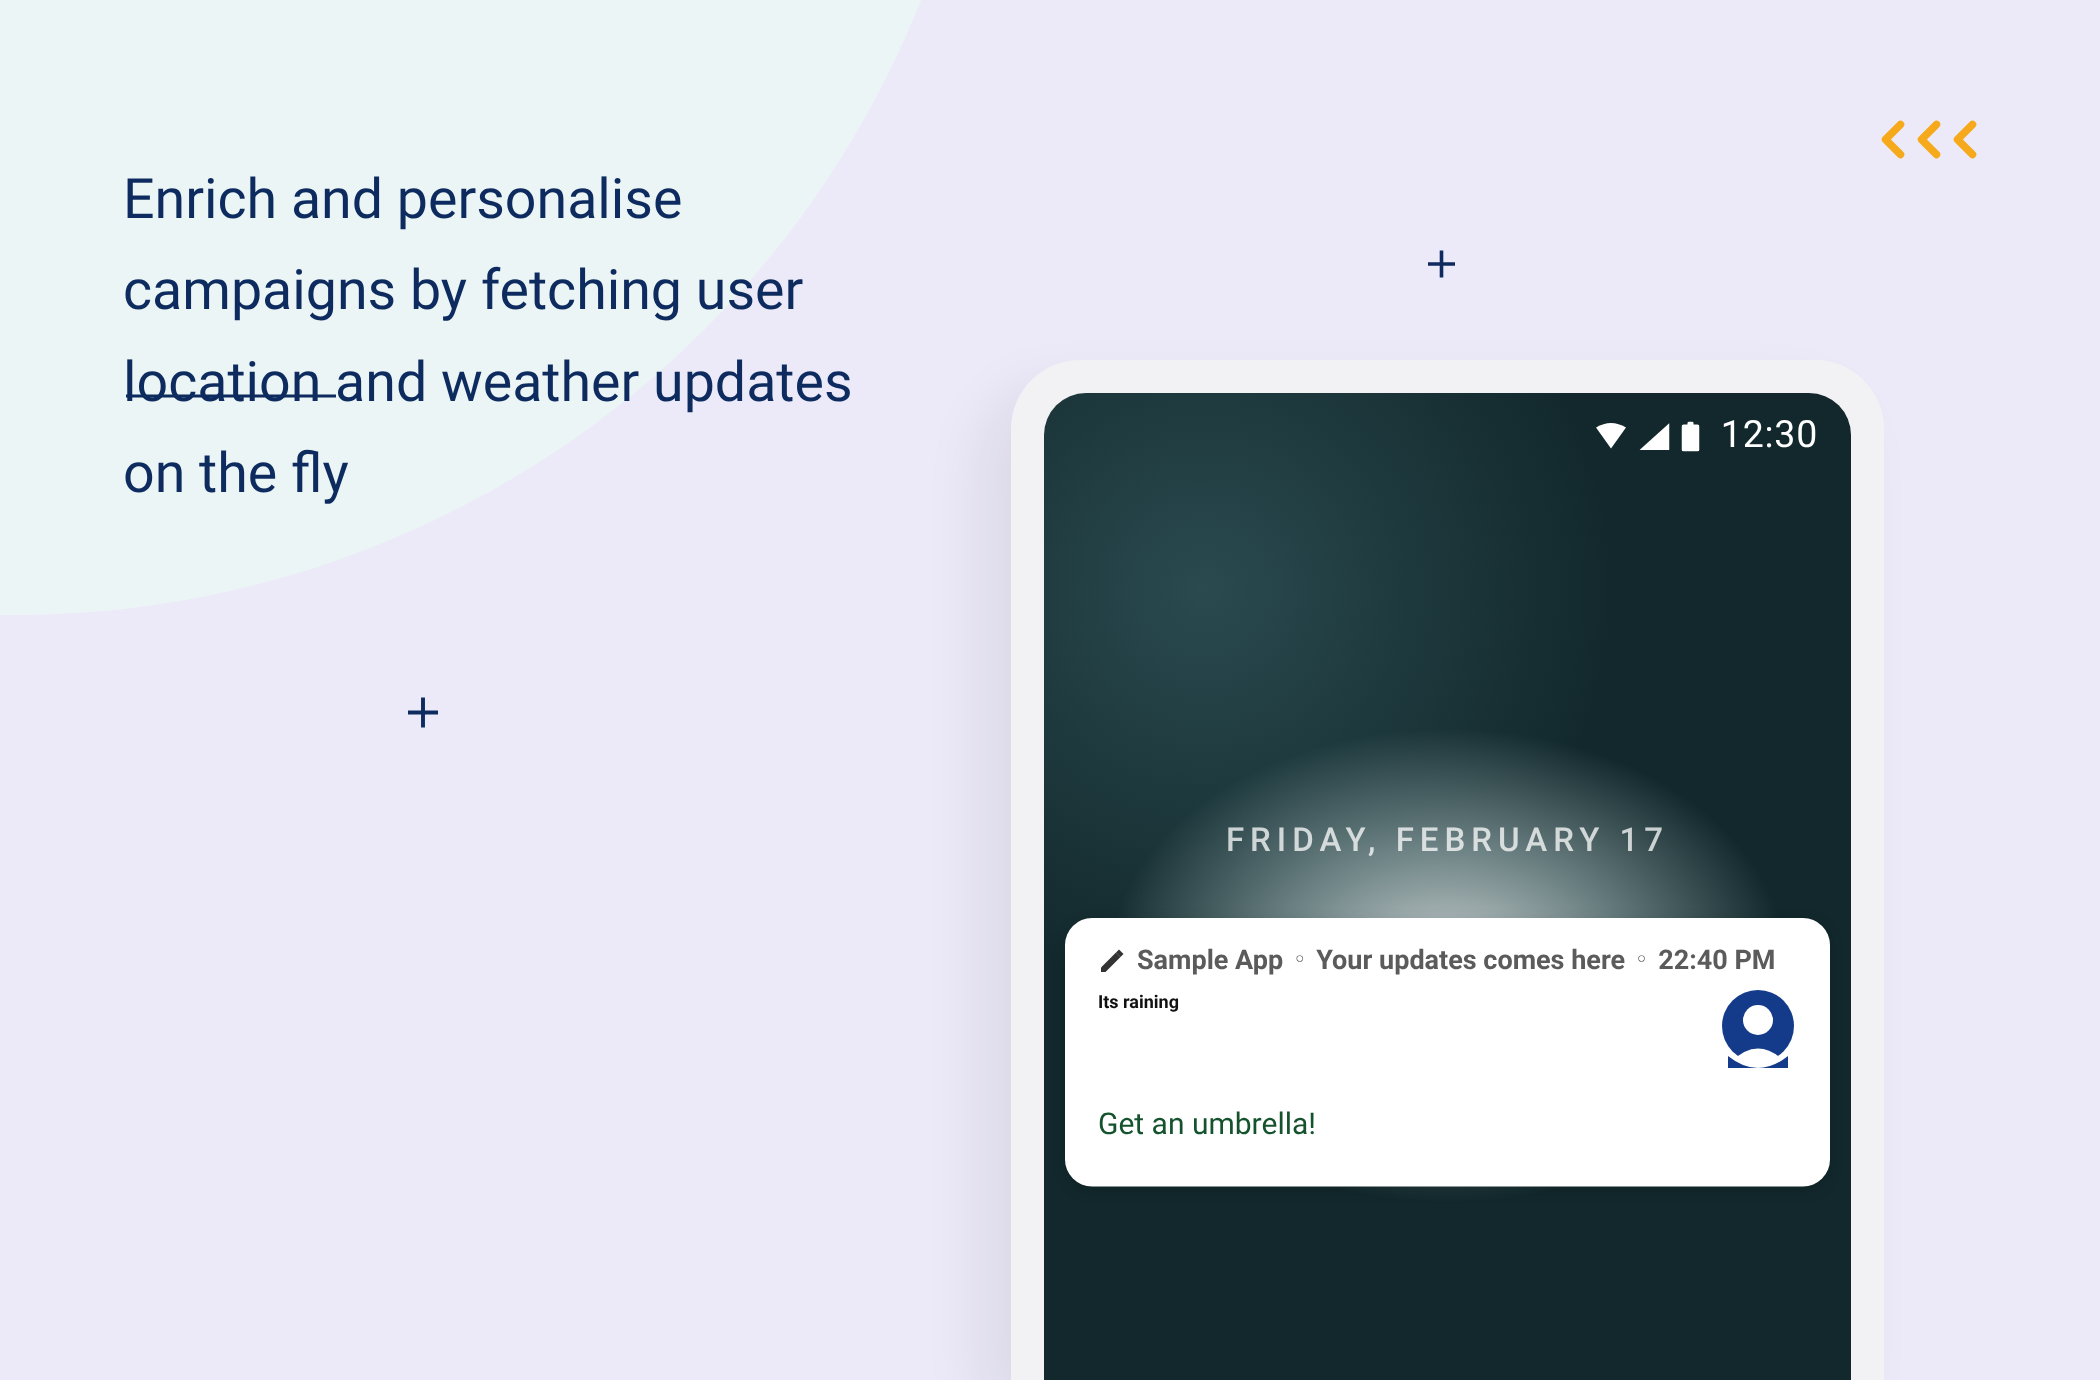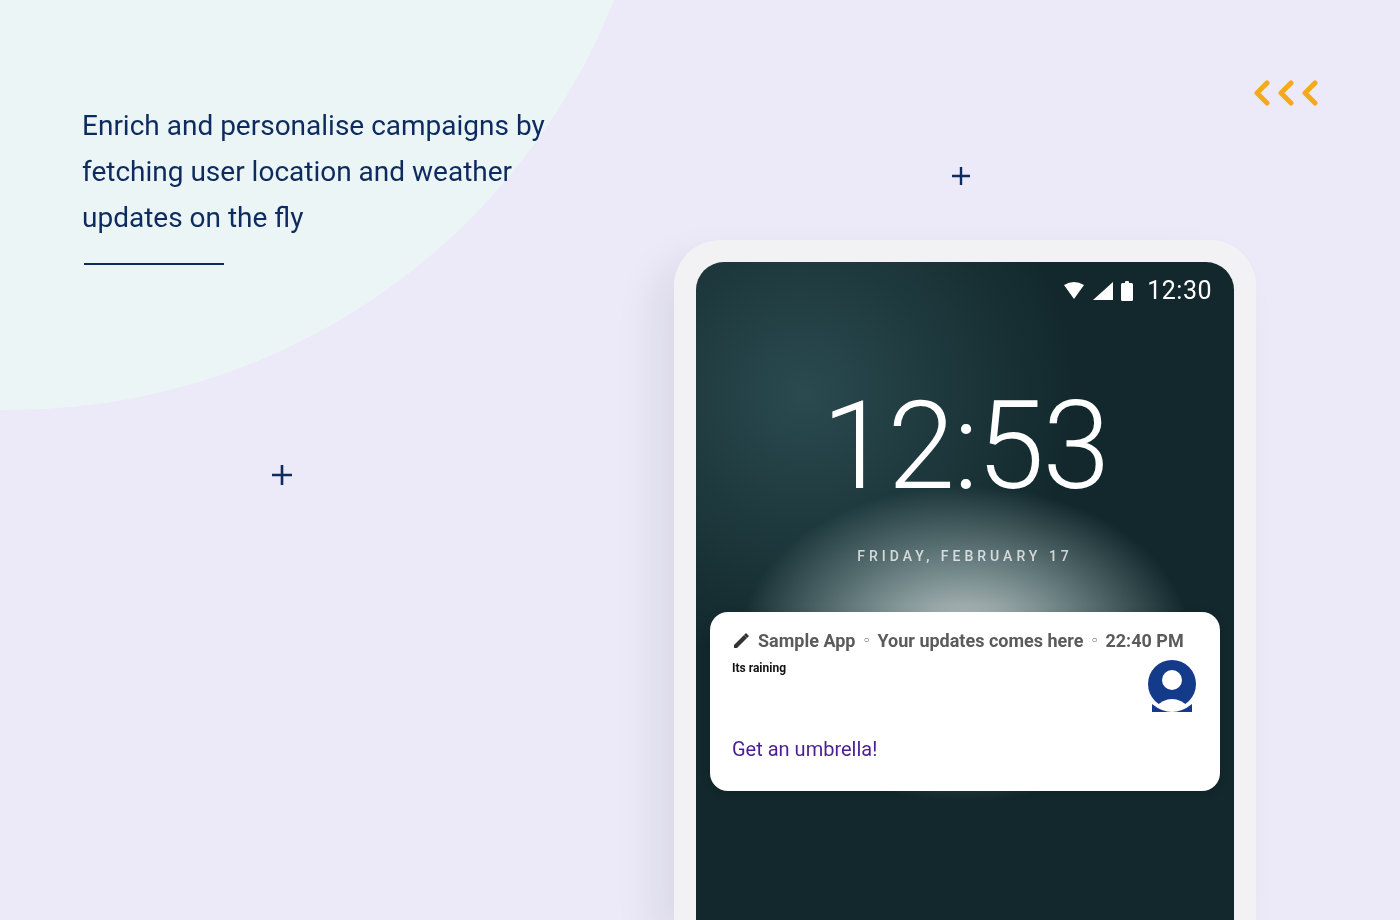--- a/index.html
+++ b/index.html
@@ -16,21 +16,21 @@
     border-radius: 50%;
     background: #ecf5f5;
     top: -890px;
     left: -640px;
   }
   .headline {
     position: absolute;
     top: 103px;
     left: 82px;
     width: 500px;
-    font-size: 28px;
+    font-size: 37px;
     line-height: 1.65;
     color: #0d2b5e;
     font-weight: 400;
   }
   .underline {
     position: absolute;
     top: 263px;
     left: 84px;
     width: 140px;
     height: 0;
@@ -106,21 +106,21 @@
     letter-spacing: -2px;
     line-height: 1;
   }
   .date {
     position: absolute;
     top: 286px;
     left: 0;
     width: 100%;
     text-align: center;
     color: rgba(255,255,255,0.75);
-    font-size: 14px;
+    font-size: 22px;
     letter-spacing: 4px;
     font-weight: 500;
   }
   .notif {
     position: absolute;
     top: 350px;
     left: 14px;
     right: 14px;
     background: #fff;
     border-radius: 18px;
@@ -138,21 +138,21 @@
   .notif-header .sep { font-size: 10px; position: relative; top: -1px; }
   .notif-title {
     margin-top: 10px;
     font-size: 12px;
     font-weight: 700;
     color: #111;
   }
   .notif-body {
     margin-top: 62px;
     font-size: 20px;
-    color: #4c1d95;
+    color: #14532d;
   }
   .avatar {
     position: absolute;
     top: 48px;
     right: 22px;
     width: 52px;
     height: 52px;
   }
 </style>
 </head>
@@ -196,21 +196,20 @@
       <svg width="20" height="18" viewBox="0 0 20 18">
           <path d="M0 18 L20 18 L20 0 Z" fill="#fff"></path>
         </svg>
       <svg width="12" height="20" viewBox="0 0 12 20">
           <rect x="0" y="2" width="12" height="18" rx="1.5" fill="#fff"></rect>
           <rect x="4" y="0" width="4" height="3" rx="1" fill="#fff"></rect>
         </svg>
       <span class="time">12:30</span>
     </div>
 
-    <div class="clock">12:53</div>
     <div class="date">FRIDAY, FEBRUARY 17</div>
 
     <div class="notif">
       <div class="notif-header">
         <svg width="18" height="18" viewBox="0 0 18 18">
             <path d="M2 16 L2 13 L12 3 L15 6 L5 16 Z" fill="#333"></path>
             <path d="M12 3 L15 6 L17 4 L14 1 Z" fill="#333"></path>
           </svg>
         <span>Sample App</span>
         <span class="sep">○</span>

